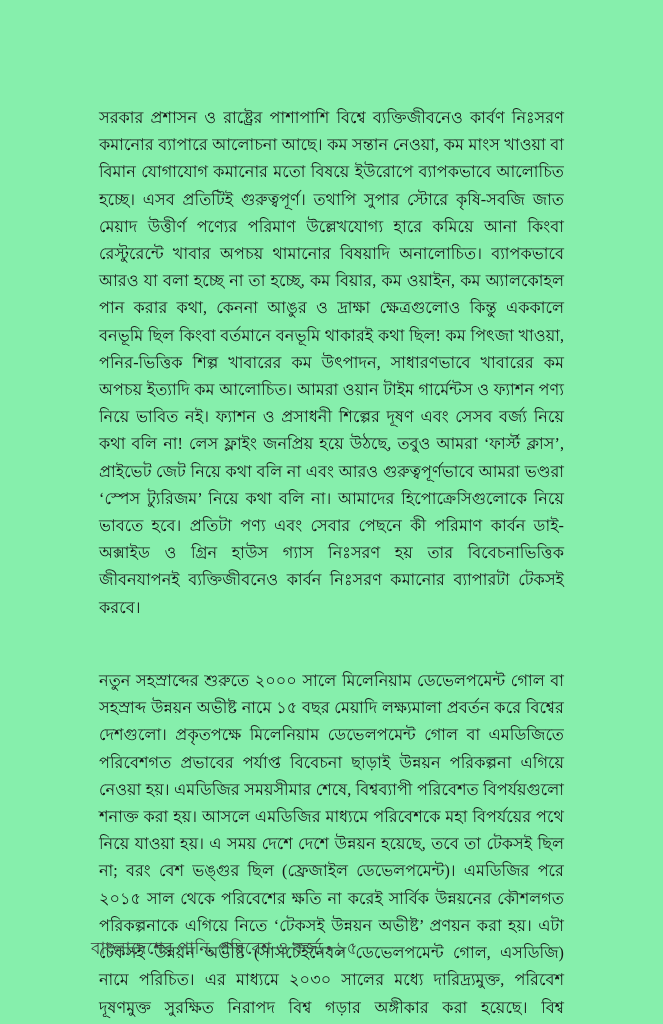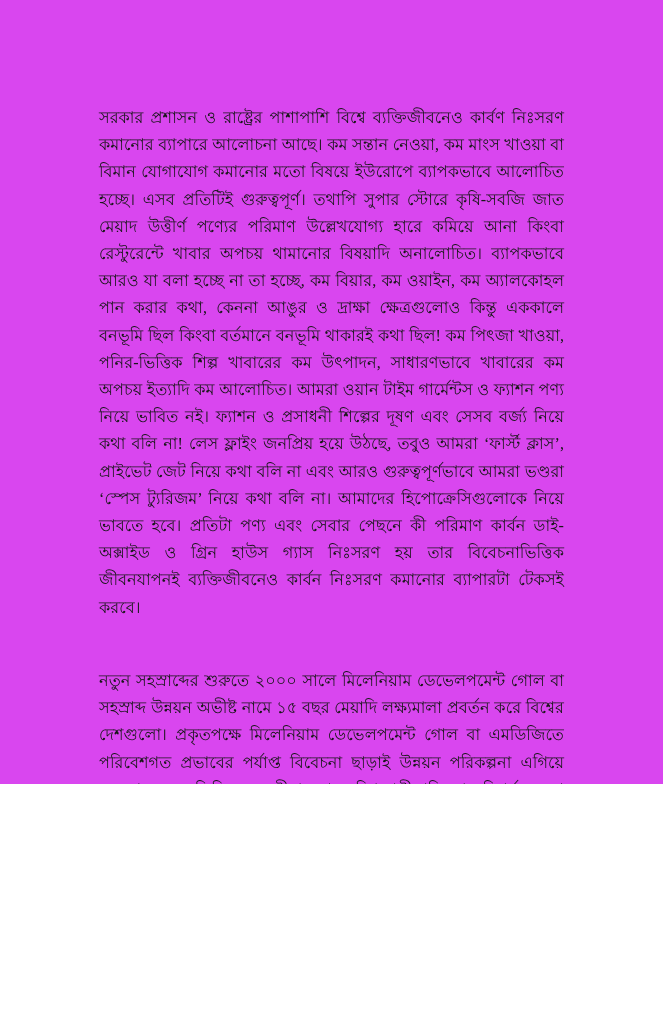--- a/index.html
+++ b/index.html
@@ -10,22 +10,22 @@
   }
 
   body {
     font-family: "Liberation Serif", "DejaVu Serif", serif;
     color: #1a1a1a;
   }
 
   .page {
     position: relative;
     width: 663px;
-    height: 784px;
-    background: #d946ef;
+    height: 1024px;
+    background: #86efac;
     overflow: hidden;
     box-sizing: border-box;
   }
 
   .text-block {
     position: absolute;
     left: 99px;
     top: 104px;
     width: 465px;
   }

